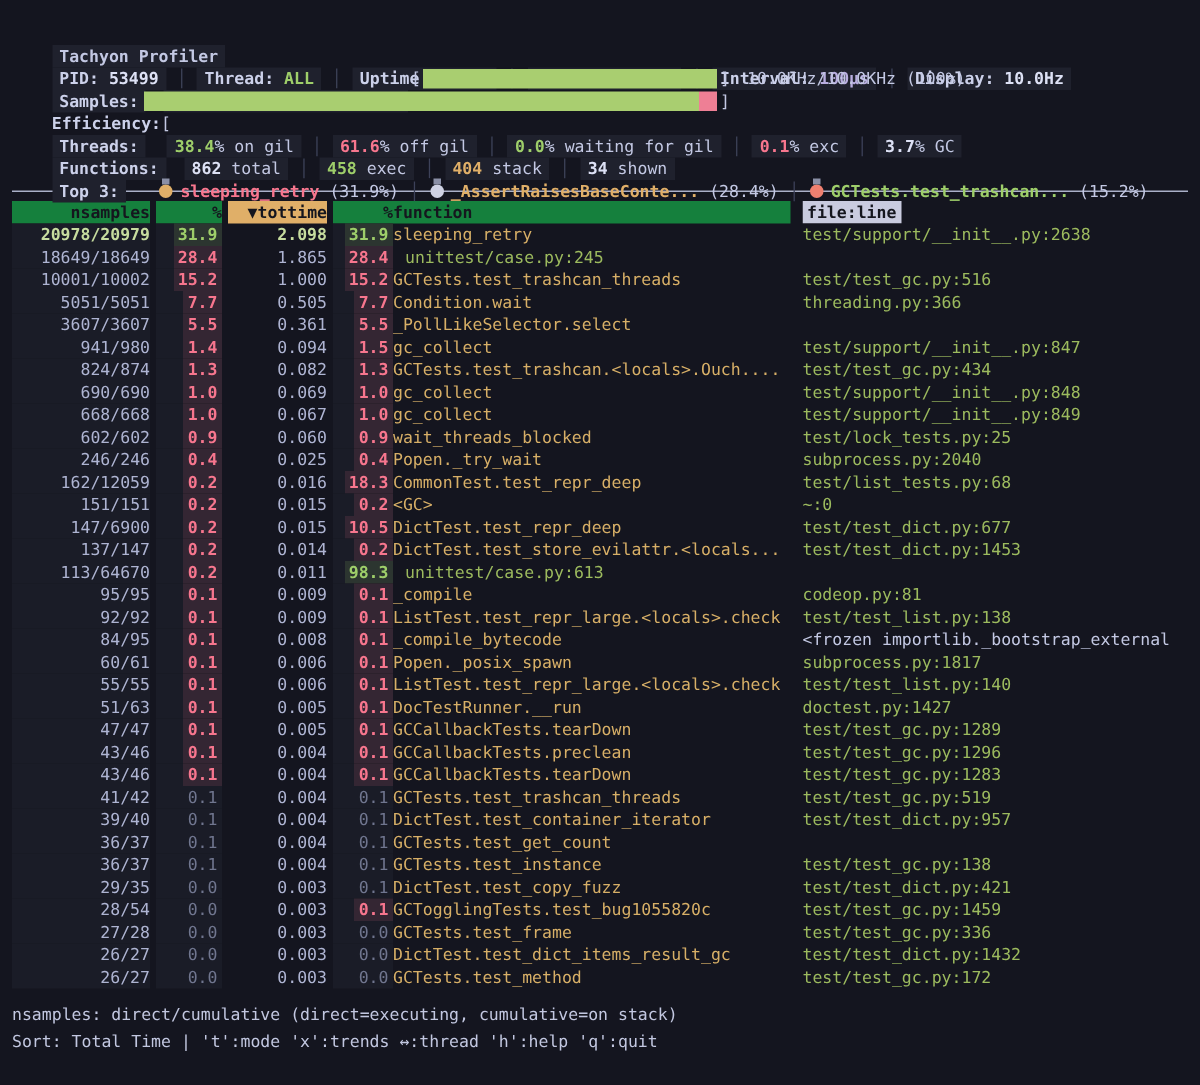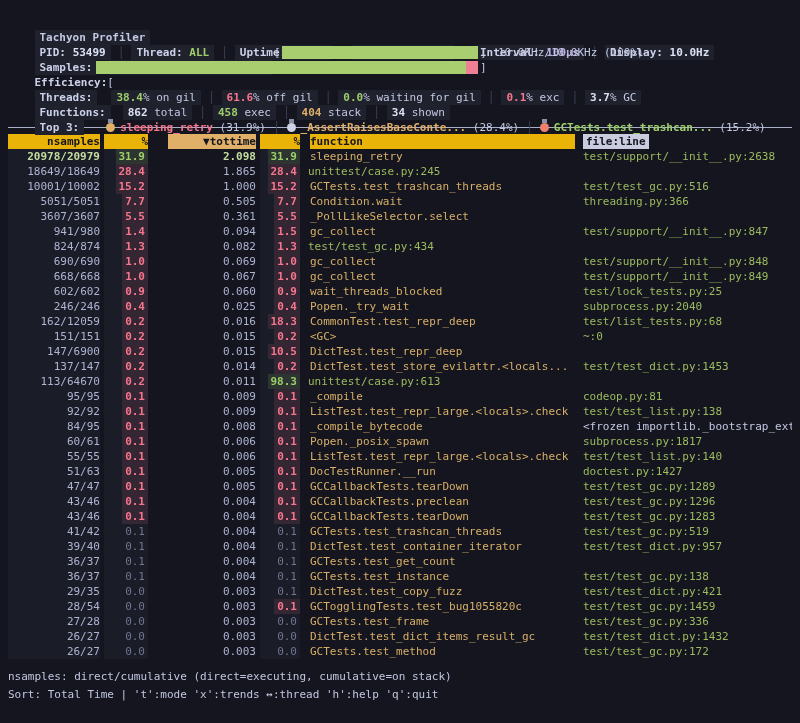--- a/index.html
+++ b/index.html
@@ -32,26 +32,26 @@
   .medal::before{content:"";position:absolute;top:-4px;left:2px;width:5px;height:4px;background:#8a8fa6;}
   .m1{background:#e0af68;}
   .m2{background:#cfd2e4;}
   .m3{background:#ef8070;}
   
   .rule{border-top:1px solid #aab0c8;margin:7px 0 6px 0;height:0;}
   
   .thead,.trow{display:flex;height:15px;line-height:15px;white-space:pre;}
   .c-ns{width:92px;text-align:right;background:#1a1c27;flex:none;}
   .c-p1{width:44px;text-align:right;background:#1a1c27;margin-left:4px;flex:none;}
-  .c-tt{width:88px;text-align:right;margin-left:20px;flex:none;}
+  .c-tt{width:66px;text-align:right;margin-left:4px;flex:none;}
   .c-p2{width:40px;text-align:right;background:#1a1c27;margin-left:4px;flex:none;}
-  .c-fn{width:265px;margin-left:10px;flex:none;overflow:hidden;color:#d7af67;}
+  .c-fn{width:265px;flex:none;overflow:hidden;color:#d7af67;}
   .c-fl{flex:1;margin-left:8px;overflow:hidden;color:#9cba5e;white-space:pre;}
   .c-fl.fgfile{color:#c3c8e3;}
-  .thead .c-ns,.thead .c-p1,.thead .c-p2,.thead .c-fn{background:#eab308;color:#15161e;font-weight:bold;}
+  .thead .c-ns,.thead .c-p1,.thead .c-p2,.thead .c-fn{background:#15803d;color:#15161e;font-weight:bold;}
   .thead .c-tt{background:#e0af68;color:#15161e;font-weight:bold;}
   .thead .c-fl{background:transparent;}
   .thead .c-fl .hcell{background:#c9cbdf;color:#15161e;font-weight:bold;padding:0 3px;display:inline-block;}
   .pv{padding:0 3px;font-weight:bold;display:inline-block;}
   .pct-red{color:#f7768e;background:rgba(247,118,142,.12);}
   .pct-green{color:#9ece6a;background:rgba(158,206,106,.14);}
   .pct-dim{color:#70768f;font-weight:normal;background:transparent;}
   .trow .c-ns,.trow .c-tt{color:#aeb4d2;}
   .trow.top .c-ns,.trow.top .c-tt{color:#c6dc9f;font-weight:bold;}
   .footer{margin-top:10px;}
@@ -107,28 +107,28 @@
     <span class="c-fl"><span class="hcell">file:line</span></span>
   </div>
 
   <div id="tbody">
       <div class="trow top"><span class="c-ns">20978/20979</span><span class="c-p1"><span class="pv pct-green">31.9</span></span><span class="c-tt">2.098</span><span class="c-p2"><span class="pv pct-green">31.9</span></span><span class="c-fn">sleeping_retry</span><span class="c-fl">test/support/__init__.py:2638</span></div>
       <div class="trow"><span class="c-ns">18649/18649</span><span class="c-p1"><span class="pv pct-red">28.4</span></span><span class="c-tt">1.865</span><span class="c-p2"><span class="pv pct-red">28.4</span></span><span class="c-fl">unittest/case.py:245</span></div>
       <div class="trow"><span class="c-ns">10001/10002</span><span class="c-p1"><span class="pv pct-red">15.2</span></span><span class="c-tt">1.000</span><span class="c-p2"><span class="pv pct-red">15.2</span></span><span class="c-fn">GCTests.test_trashcan_threads</span><span class="c-fl">test/test_gc.py:516</span></div>
       <div class="trow"><span class="c-ns">5051/5051</span><span class="c-p1"><span class="pv pct-red">7.7</span></span><span class="c-tt">0.505</span><span class="c-p2"><span class="pv pct-red">7.7</span></span><span class="c-fn">Condition.wait</span><span class="c-fl">threading.py:366</span></div>
       <div class="trow"><span class="c-ns">3607/3607</span><span class="c-p1"><span class="pv pct-red">5.5</span></span><span class="c-tt">0.361</span><span class="c-p2"><span class="pv pct-red">5.5</span></span><span class="c-fn">_PollLikeSelector.select</span></div>
       <div class="trow"><span class="c-ns">941/980</span><span class="c-p1"><span class="pv pct-red">1.4</span></span><span class="c-tt">0.094</span><span class="c-p2"><span class="pv pct-red">1.5</span></span><span class="c-fn">gc_collect</span><span class="c-fl">test/support/__init__.py:847</span></div>
-      <div class="trow"><span class="c-ns">824/874</span><span class="c-p1"><span class="pv pct-red">1.3</span></span><span class="c-tt">0.082</span><span class="c-p2"><span class="pv pct-red">1.3</span></span><span class="c-fl">test/test_gc.py:434</span></div>
+      <div class="trow"><span class="c-ns">824/874</span><span class="c-p1"><span class="pv pct-red">1.3</span></span><span class="c-tt">0.082</span><span class="c-p2"><span class="pv pct-red">1.3</span></span><span class="c-fn">GCTests.test_trashcan.&lt;locals&gt;.Ouch....</span><span class="c-fl">test/test_gc.py:434</span></div>
       <div class="trow"><span class="c-ns">690/690</span><span class="c-p1"><span class="pv pct-red">1.0</span></span><span class="c-tt">0.069</span><span class="c-p2"><span class="pv pct-red">1.0</span></span><span class="c-fn">gc_collect</span><span class="c-fl">test/support/__init__.py:848</span></div>
       <div class="trow"><span class="c-ns">668/668</span><span class="c-p1"><span class="pv pct-red">1.0</span></span><span class="c-tt">0.067</span><span class="c-p2"><span class="pv pct-red">1.0</span></span><span class="c-fn">gc_collect</span><span class="c-fl">test/support/__init__.py:849</span></div>
       <div class="trow"><span class="c-ns">602/602</span><span class="c-p1"><span class="pv pct-red">0.9</span></span><span class="c-tt">0.060</span><span class="c-p2"><span class="pv pct-red">0.9</span></span><span class="c-fn">wait_threads_blocked</span><span class="c-fl">test/lock_tests.py:25</span></div>
       <div class="trow"><span class="c-ns">246/246</span><span class="c-p1"><span class="pv pct-red">0.4</span></span><span class="c-tt">0.025</span><span class="c-p2"><span class="pv pct-red">0.4</span></span><span class="c-fn">Popen._try_wait</span><span class="c-fl">subprocess.py:2040</span></div>
       <div class="trow"><span class="c-ns">162/12059</span><span class="c-p1"><span class="pv pct-red">0.2</span></span><span class="c-tt">0.016</span><span class="c-p2"><span class="pv pct-red">18.3</span></span><span class="c-fn">CommonTest.test_repr_deep</span><span class="c-fl">test/list_tests.py:68</span></div>
       <div class="trow"><span class="c-ns">151/151</span><span class="c-p1"><span class="pv pct-red">0.2</span></span><span class="c-tt">0.015</span><span class="c-p2"><span class="pv pct-red">0.2</span></span><span class="c-fn">&lt;GC&gt;</span><span class="c-fl">~:0</span></div>
-      <div class="trow"><span class="c-ns">147/6900</span><span class="c-p1"><span class="pv pct-red">0.2</span></span><span class="c-tt">0.015</span><span class="c-p2"><span class="pv pct-red">10.5</span></span><span class="c-fn">DictTest.test_repr_deep</span></div>
+      <div class="trow"><span class="c-ns">147/6900</span><span class="c-p1"><span class="pv pct-red">0.2</span></span><span class="c-tt">0.015</span><span class="c-p2"><span class="pv pct-red">10.5</span></span><span class="c-fn">DictTest.test_repr_deep</span><span class="c-fl">test/test_dict.py:677</span></div>
       <div class="trow"><span class="c-ns">137/147</span><span class="c-p1"><span class="pv pct-red">0.2</span></span><span class="c-tt">0.014</span><span class="c-p2"><span class="pv pct-red">0.2</span></span><span class="c-fn">DictTest.test_store_evilattr.&lt;locals...</span><span class="c-fl">test/test_dict.py:1453</span></div>
       <div class="trow"><span class="c-ns">113/64670</span><span class="c-p1"><span class="pv pct-red">0.2</span></span><span class="c-tt">0.011</span><span class="c-p2"><span class="pv pct-green">98.3</span></span><span class="c-fl">unittest/case.py:613</span></div>
       <div class="trow"><span class="c-ns">95/95</span><span class="c-p1"><span class="pv pct-red">0.1</span></span><span class="c-tt">0.009</span><span class="c-p2"><span class="pv pct-red">0.1</span></span><span class="c-fn">_compile</span><span class="c-fl">codeop.py:81</span></div>
       <div class="trow"><span class="c-ns">92/92</span><span class="c-p1"><span class="pv pct-red">0.1</span></span><span class="c-tt">0.009</span><span class="c-p2"><span class="pv pct-red">0.1</span></span><span class="c-fn">ListTest.test_repr_large.&lt;locals&gt;.check</span><span class="c-fl">test/test_list.py:138</span></div>
       <div class="trow"><span class="c-ns">84/95</span><span class="c-p1"><span class="pv pct-red">0.1</span></span><span class="c-tt">0.008</span><span class="c-p2"><span class="pv pct-red">0.1</span></span><span class="c-fn">_compile_bytecode</span><span class="c-fl fgfile">&lt;frozen importlib._bootstrap_external</span></div>
       <div class="trow"><span class="c-ns">60/61</span><span class="c-p1"><span class="pv pct-red">0.1</span></span><span class="c-tt">0.006</span><span class="c-p2"><span class="pv pct-red">0.1</span></span><span class="c-fn">Popen._posix_spawn</span><span class="c-fl">subprocess.py:1817</span></div>
       <div class="trow"><span class="c-ns">55/55</span><span class="c-p1"><span class="pv pct-red">0.1</span></span><span class="c-tt">0.006</span><span class="c-p2"><span class="pv pct-red">0.1</span></span><span class="c-fn">ListTest.test_repr_large.&lt;locals&gt;.check</span><span class="c-fl">test/test_list.py:140</span></div>
       <div class="trow"><span class="c-ns">51/63</span><span class="c-p1"><span class="pv pct-red">0.1</span></span><span class="c-tt">0.005</span><span class="c-p2"><span class="pv pct-red">0.1</span></span><span class="c-fn">DocTestRunner.__run</span><span class="c-fl">doctest.py:1427</span></div>
       <div class="trow"><span class="c-ns">47/47</span><span class="c-p1"><span class="pv pct-red">0.1</span></span><span class="c-tt">0.005</span><span class="c-p2"><span class="pv pct-red">0.1</span></span><span class="c-fn">GCCallbackTests.tearDown</span><span class="c-fl">test/test_gc.py:1289</span></div>
       <div class="trow"><span class="c-ns">43/46</span><span class="c-p1"><span class="pv pct-red">0.1</span></span><span class="c-tt">0.004</span><span class="c-p2"><span class="pv pct-red">0.1</span></span><span class="c-fn">GCCallbackTests.preclean</span><span class="c-fl">test/test_gc.py:1296</span></div>

